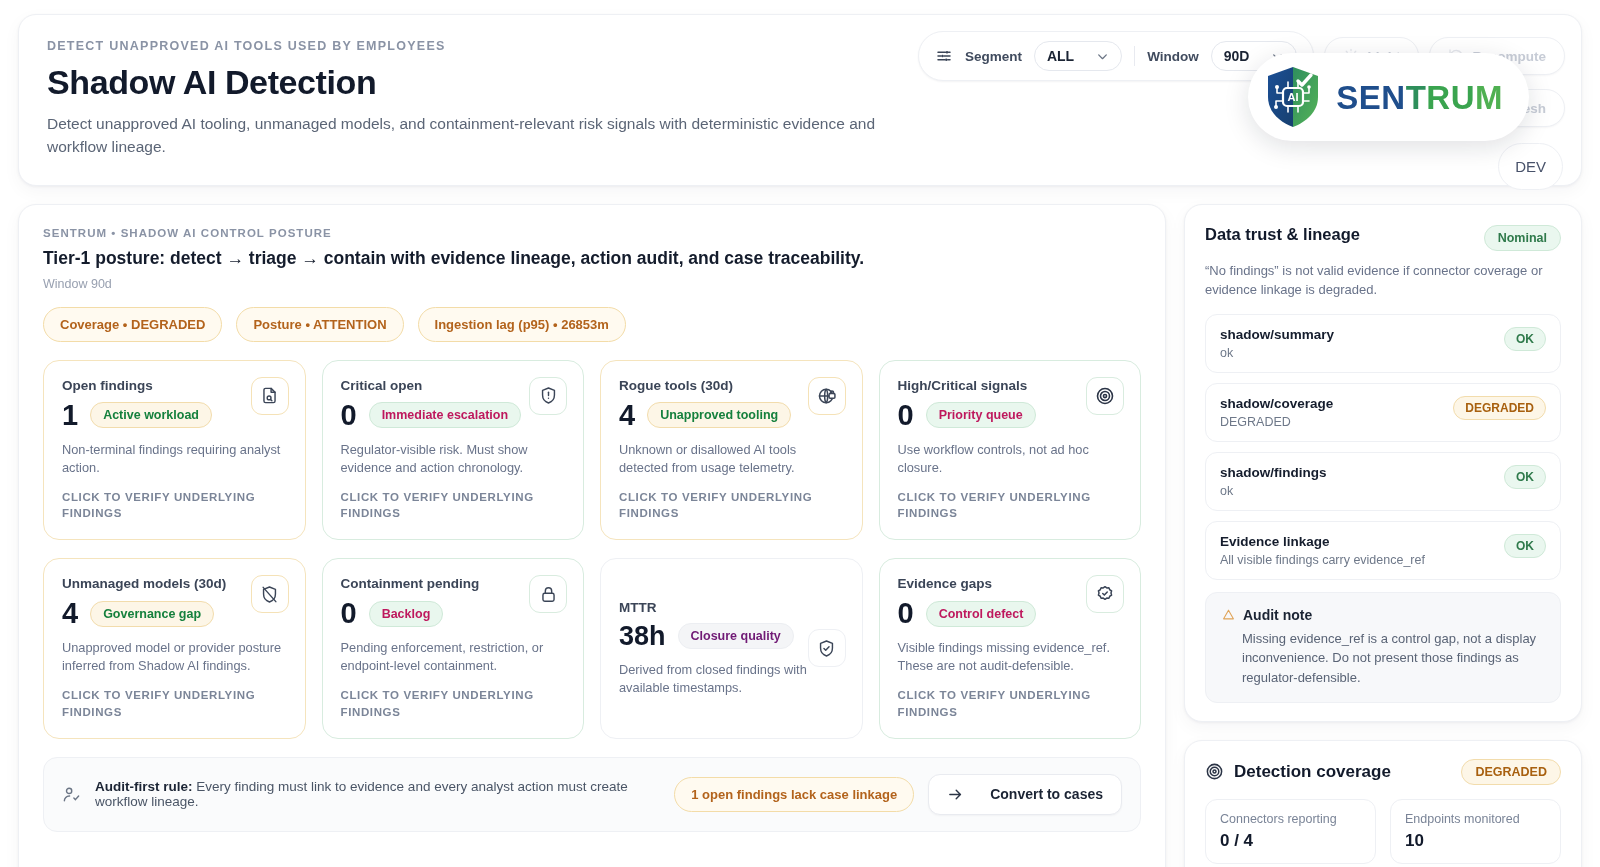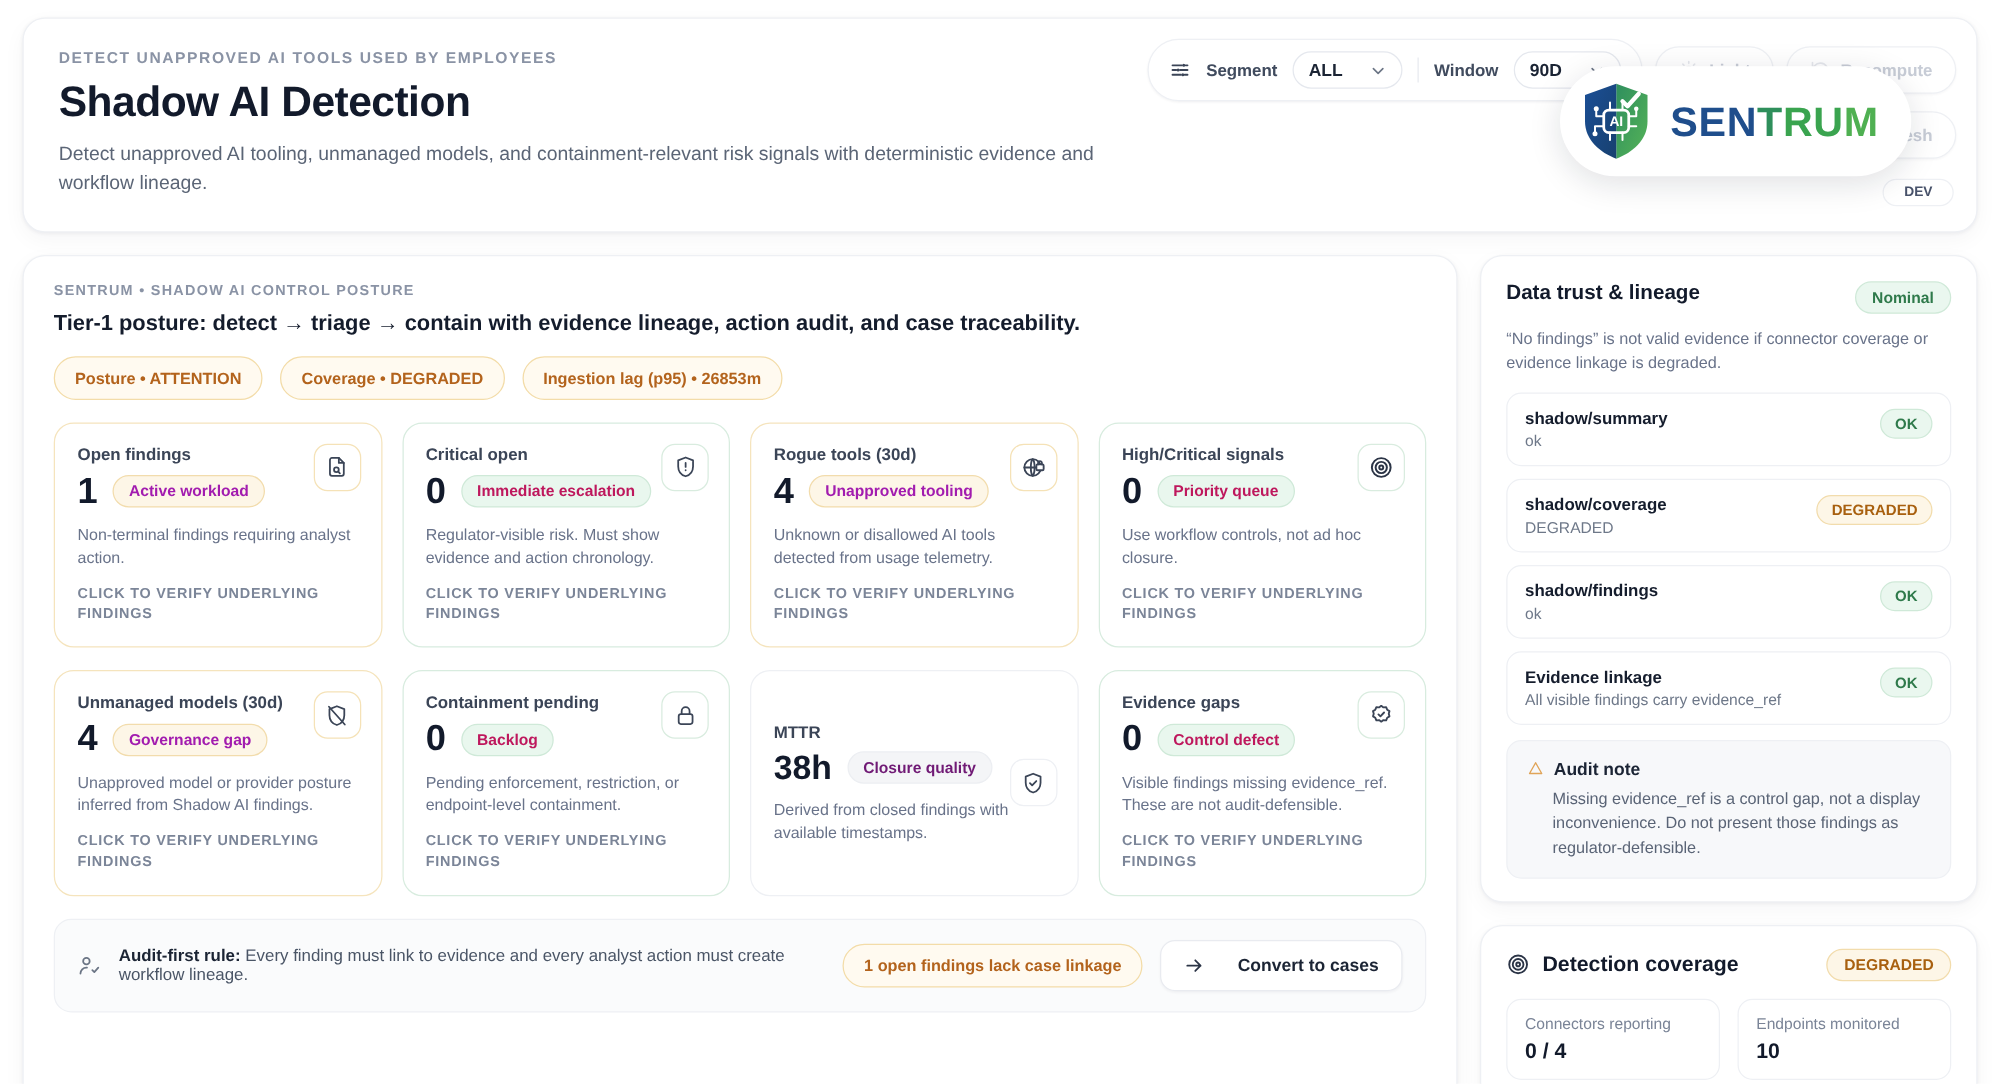--- a/index.html
+++ b/index.html
@@ -61,21 +61,21 @@
     box-shadow: 0 1px 2px rgba(16,24,40,.04);
   }
   .ghost-btn .gi { opacity: .45; }
   .toolbar-row2 {
     position: absolute; top: 74px; right: 16px;
     display: flex; align-items: center; gap: 10px;
   }
   .dev-chip {
     position: absolute; top: 128px; right: 18px;
     border: 1px solid #eef0f4; border-radius: 999px;
-    padding: 4px 16px; font-size: 11px; font-weight: 700;
+    padding: 14px 16px; font-size: 15px; font-weight: 400;
     color: #48526a; background: #fff;
   }
 
   
   .logo-pill {
     position: absolute; top: 38px; right: 52px;
     display: flex; align-items: center; gap: 14px;
     background: #fff; border-radius: 999px;
     padding: 12px 26px 12px 16px;
     box-shadow: 0 6px 26px rgba(16,24,40,.13);
@@ -123,21 +123,21 @@
   .tile.green { border: 1px solid #d8ecdf; }
   .tile.plain { border: 1px solid #eef0f4; justify-content: center; }
   .tile-title { font-size: 13.5px; font-weight: 700; color: #3b4557; padding-right: 56px; }
   .tile-row { display: flex; align-items: center; gap: 12px; margin-top: 8px; }
   .tile-val { font-size: 29px; font-weight: 700; color: #121a2b; line-height: 1; }
   .tile-val.sm { font-size: 27px; }
   .badge {
     border-radius: 999px; padding: 5px 12px; font-size: 12.5px; font-weight: 600;
     white-space: nowrap;
   }
-  .badge.amber { background: #fdf6e7; border: 1px solid #f2dcac; color: #a21caf; }
+  .badge.amber { background: #fdf6e7; border: 1px solid #f2dcac; color: #15803d; }
   .badge.green { background: #e9f7ee; border: 1px solid #cfe9d8; color: #be185d; }
   .badge.grey  { background: #f4f5f7; border: 1px solid #eceef2; color: #701a75; }
   .tile-desc { font-size: 12.8px; line-height: 1.42; color: #69738a; margin-top: 11px; }
   .tile-cta {
     font-size: 11.5px; font-weight: 700; letter-spacing: .055em;
     color: #7b8598; text-transform: uppercase; margin-top: auto; padding-top: 12px;
     line-height: 1.45;
   }
   .tile-icon {
     position: absolute; top: 16px; right: 16px;
@@ -322,24 +322,25 @@
       </span>
       <span class="logo-word"><span class="s1">SEN</span><span class="s2">T</span><span class="s3">RU</span><span class="s4">M</span></span>
     </div>
   </section>
 
   <div class="body">
 
     <section class="card posture">
       <div class="kicker">SENTRUM • SHADOW AI CONTROL POSTURE</div>
       <h2>Tier-1 posture: detect → triage → contain with evidence lineage, action audit, and case traceability.</h2>
+      <div class="win">Window 90d</div>
 
       <div class="chiprow">
+        <span class="chip warn">Coverage  •  DEGRADED</span>
         <span class="chip warn">Posture  •  ATTENTION</span>
-        <span class="chip warn">Coverage  •  DEGRADED</span>
         <span class="chip warn">Ingestion lag (p95)  •  26853m</span>
       </div>
 
       <div class="tiles">
 
         <div class="tile amber">
           <div class="tile-title">Open findings</div>
           <div class="tile-row">
             <span class="tile-val">1</span>
             <span class="badge amber">Active workload</span>

